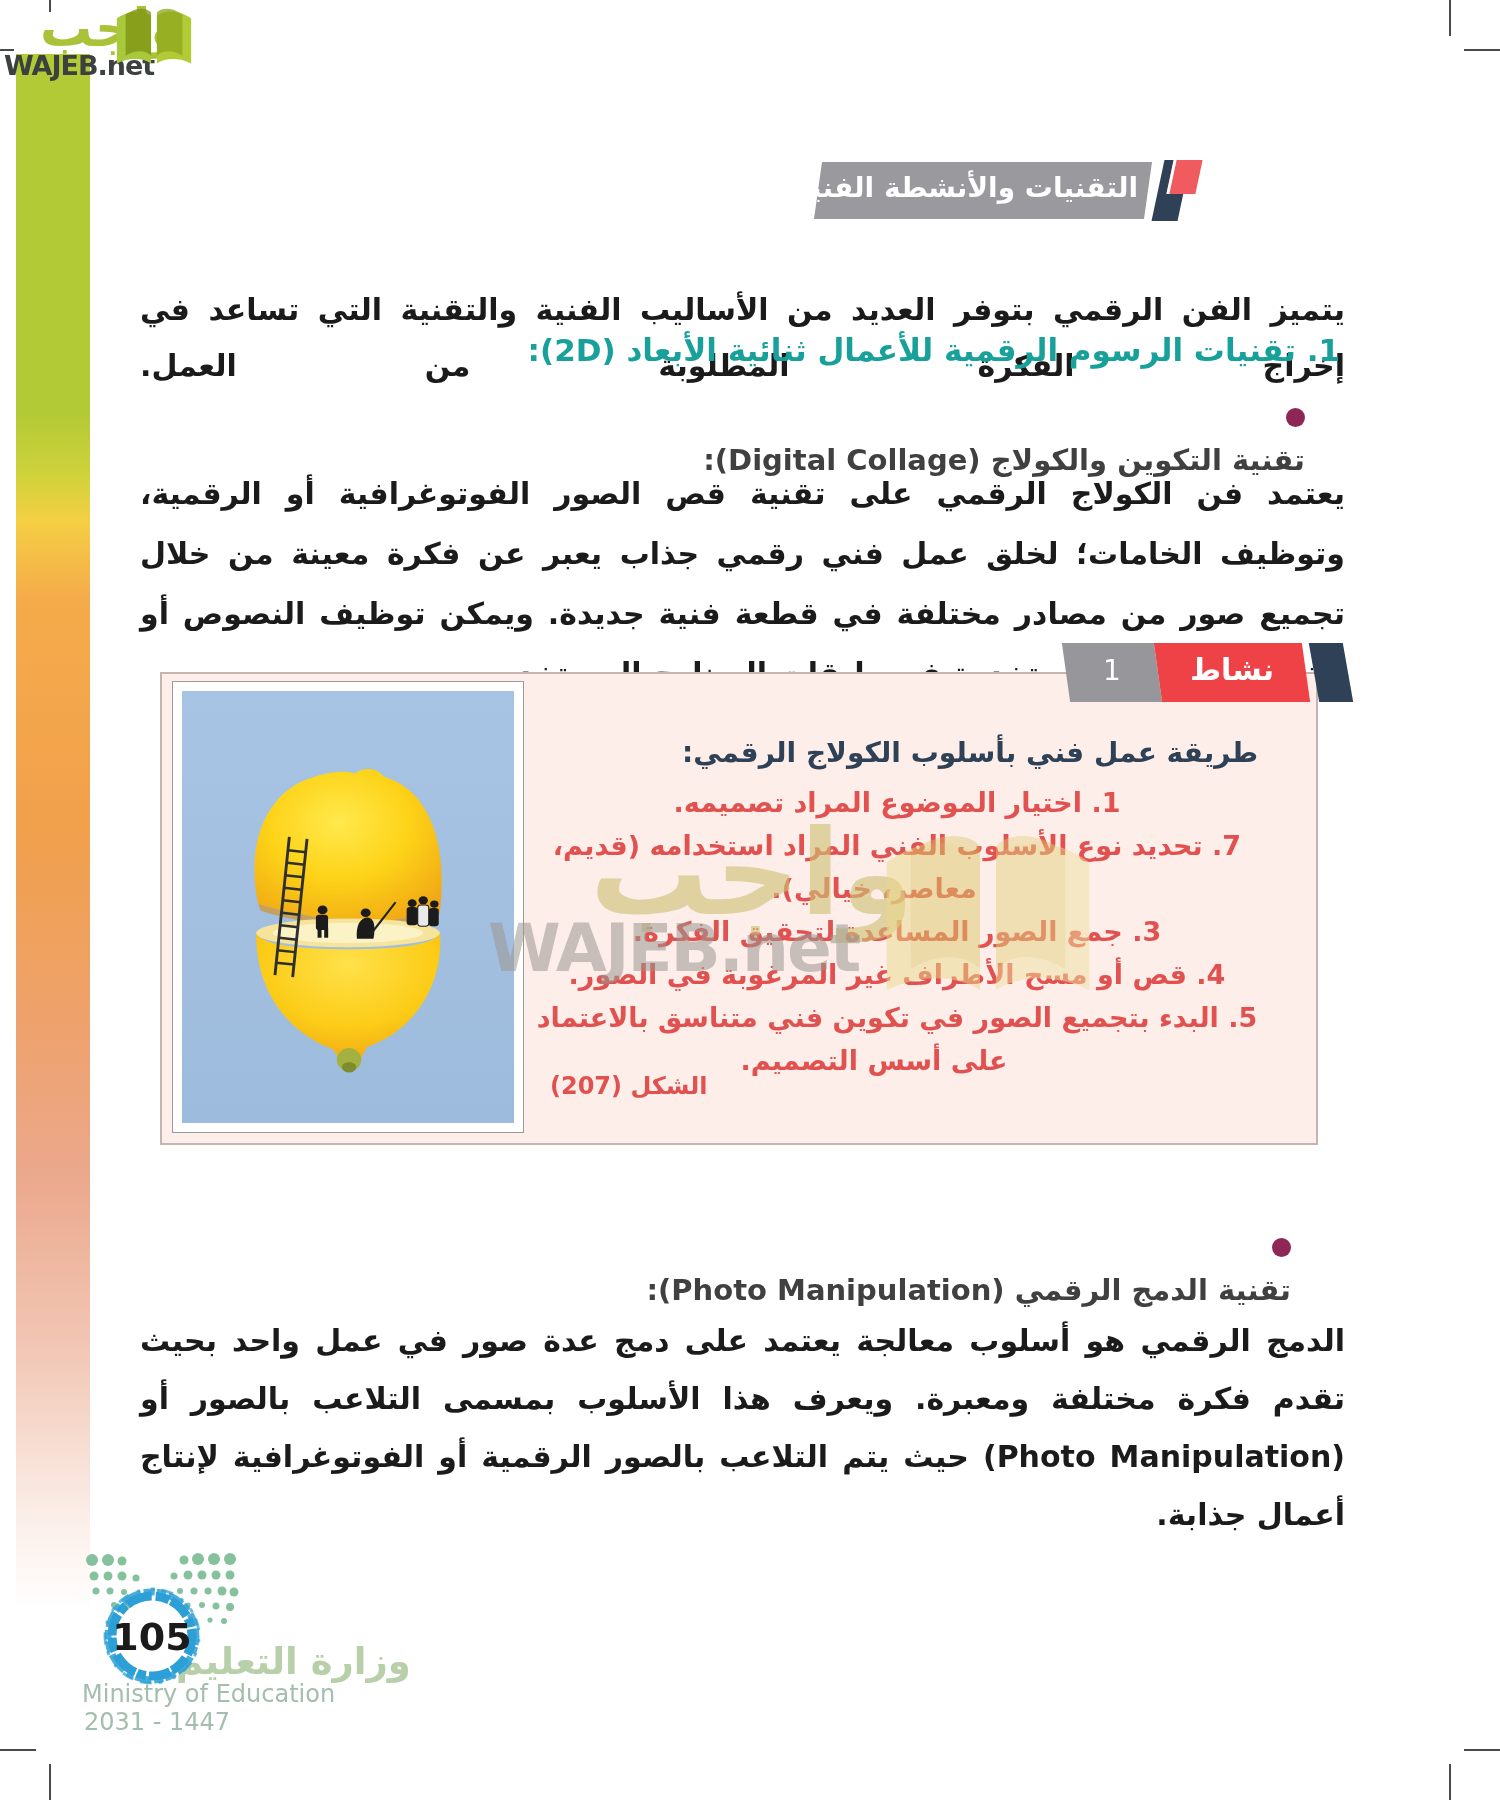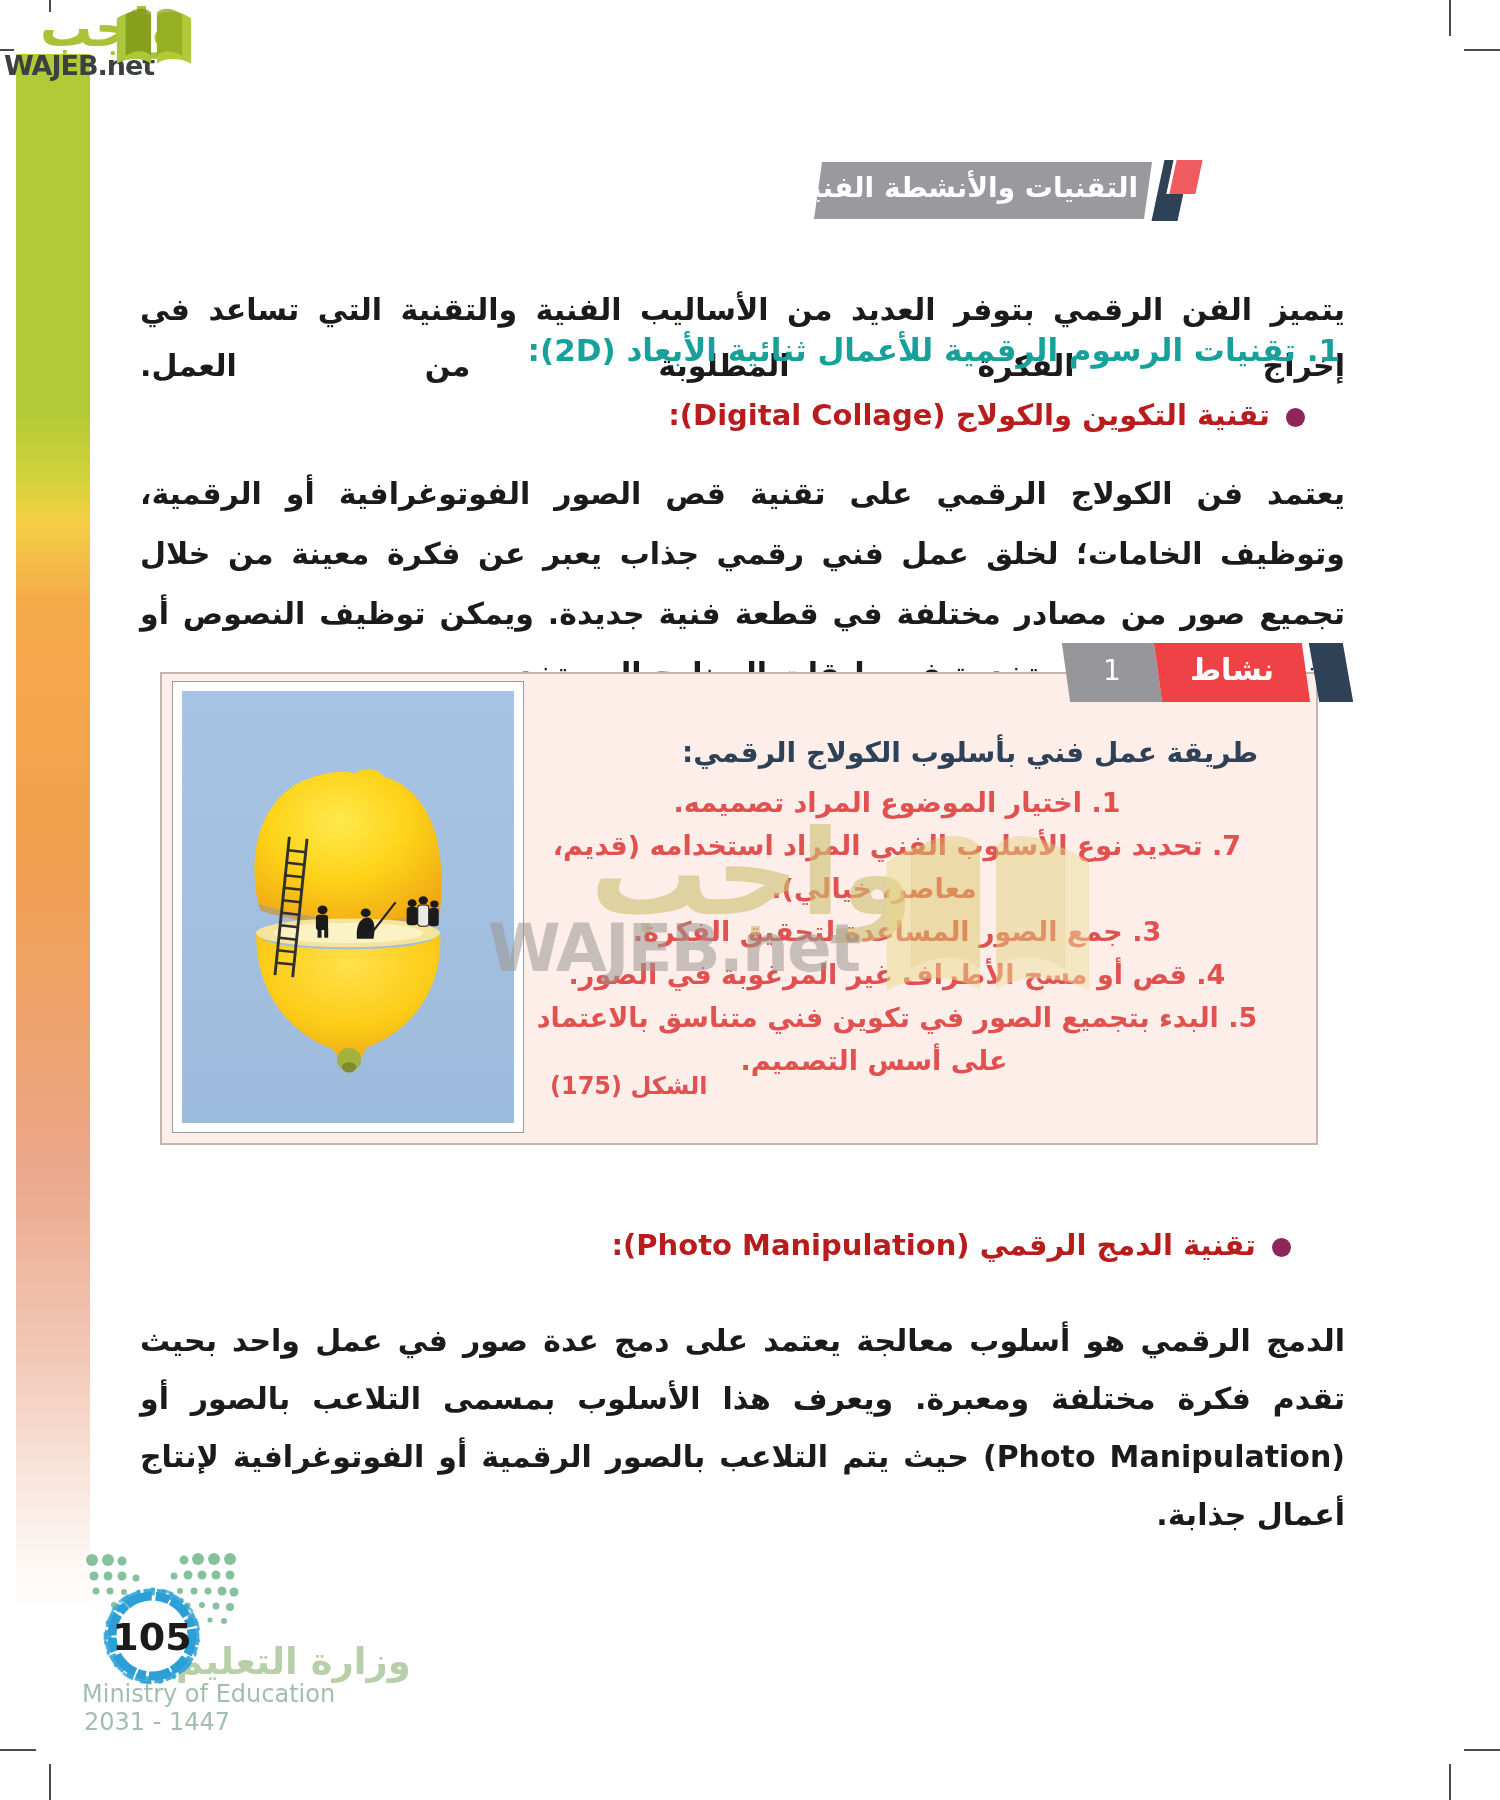--- a/index.html
+++ b/index.html
@@ -27,21 +27,21 @@
   
   .band{position:absolute;left:818px;top:162px;width:392px;height:57px;z-index:2;direction:ltr;}
   .band-gray{position:absolute;left:0;top:0;width:330px;height:57px;background:#9a999e;transform:skewX(-8deg);}
   .band-navy{position:absolute;left:340px;top:-2px;width:26px;height:61px;background:#2e4156;transform:skewX(-12deg);}
   .band-coral{position:absolute;left:352px;top:-2px;width:26px;height:34px;background:#ef5b5e;transform:skewX(-12deg);border-left:3px solid #fff;}
   .band-title{position:absolute;right:72px;top:9px;color:#fff;font-size:28px;font-weight:700;white-space:nowrap;}
   
   .arabic{color:#1b1b1b;font-weight:700;}
   .intro{position:absolute;left:140px;width:1205px;top:252px;font-size:30px;line-height:56px;text-align:justify;text-align-last:justify;}
   .heading{position:absolute;right:160px;top:332px;font-size:31px;font-weight:700;color:#18a09b;white-space:nowrap;}
-  .bullet-row{position:absolute;display:flex;align-items:flex-start;gap:16px;color:#b91c1c;font-weight:700;font-size:29px;white-space:nowrap;}
+  .bullet-row{position:absolute;display:flex;align-items:flex-start;gap:16px;color:#404040;font-weight:700;font-size:29px;white-space:nowrap;flex-direction:column;}
   .bullet-dot{width:19px;height:19px;border-radius:50%;background:#8e2758;margin-top:10px;flex:0 0 auto;}
   .bullet-collage{right:195px;top:398px;}
   .bullet-manip{right:209px;top:1228px;}
   .para{position:absolute;left:140px;width:1205px;font-size:30px;line-height:60px;text-align:justify;}
   .para-collage{top:434px;}
   .para-manip{top:1282px;line-height:58px;}
   
   .activity-box{position:absolute;left:160px;top:672px;width:1158px;height:473px;background:#fdeeea;border:2px solid #c5b5b0;box-sizing:border-box;z-index:2;}
   .act-badge{position:absolute;left:1066px;top:643px;width:230px;height:59px;z-index:4;direction:ltr;}
   .badge-gray{position:absolute;left:0;top:0;width:92px;height:59px;background:#97979b;transform:skewX(8deg);}
@@ -184,21 +184,21 @@
       <div class="act-title">طريقة عمل فني بأسلوب الكولاج الرقمي:</div>
       <div class="steps">
           <div class="step" dir="rtl">1. اختيار الموضوع المراد تصميمه.</div>
           <div class="step" dir="rtl">7. تحديد نوع الأسلوب الفني المراد استخدامه (قديم، معاصر، خيالي).</div>
           <div class="step" dir="rtl">3. جمع الصور المساعدة لتحقيق الفكرة.</div>
           <div class="step" dir="rtl">4. قص أو مسح الأطراف غير المرغوبة في الصور.</div>
           <div class="step" dir="rtl">5. البدء بتجميع الصور في تكوين فني متناسق بالاعتماد على أسس التصميم.</div>
         </div>
     </div>
 
-    <div class="fig-caption">الشكل (175)</div>
+    <div class="fig-caption">الشكل (207)</div>
   </div>
 
   <div class="act-badge">
     <div class="badge-gray"></div>
     <div class="badge-red"></div>
     <div class="badge-navy"></div>
     <div class="badge-num">1</div>
     <div class="badge-label">نشاط</div>
   </div>
 

